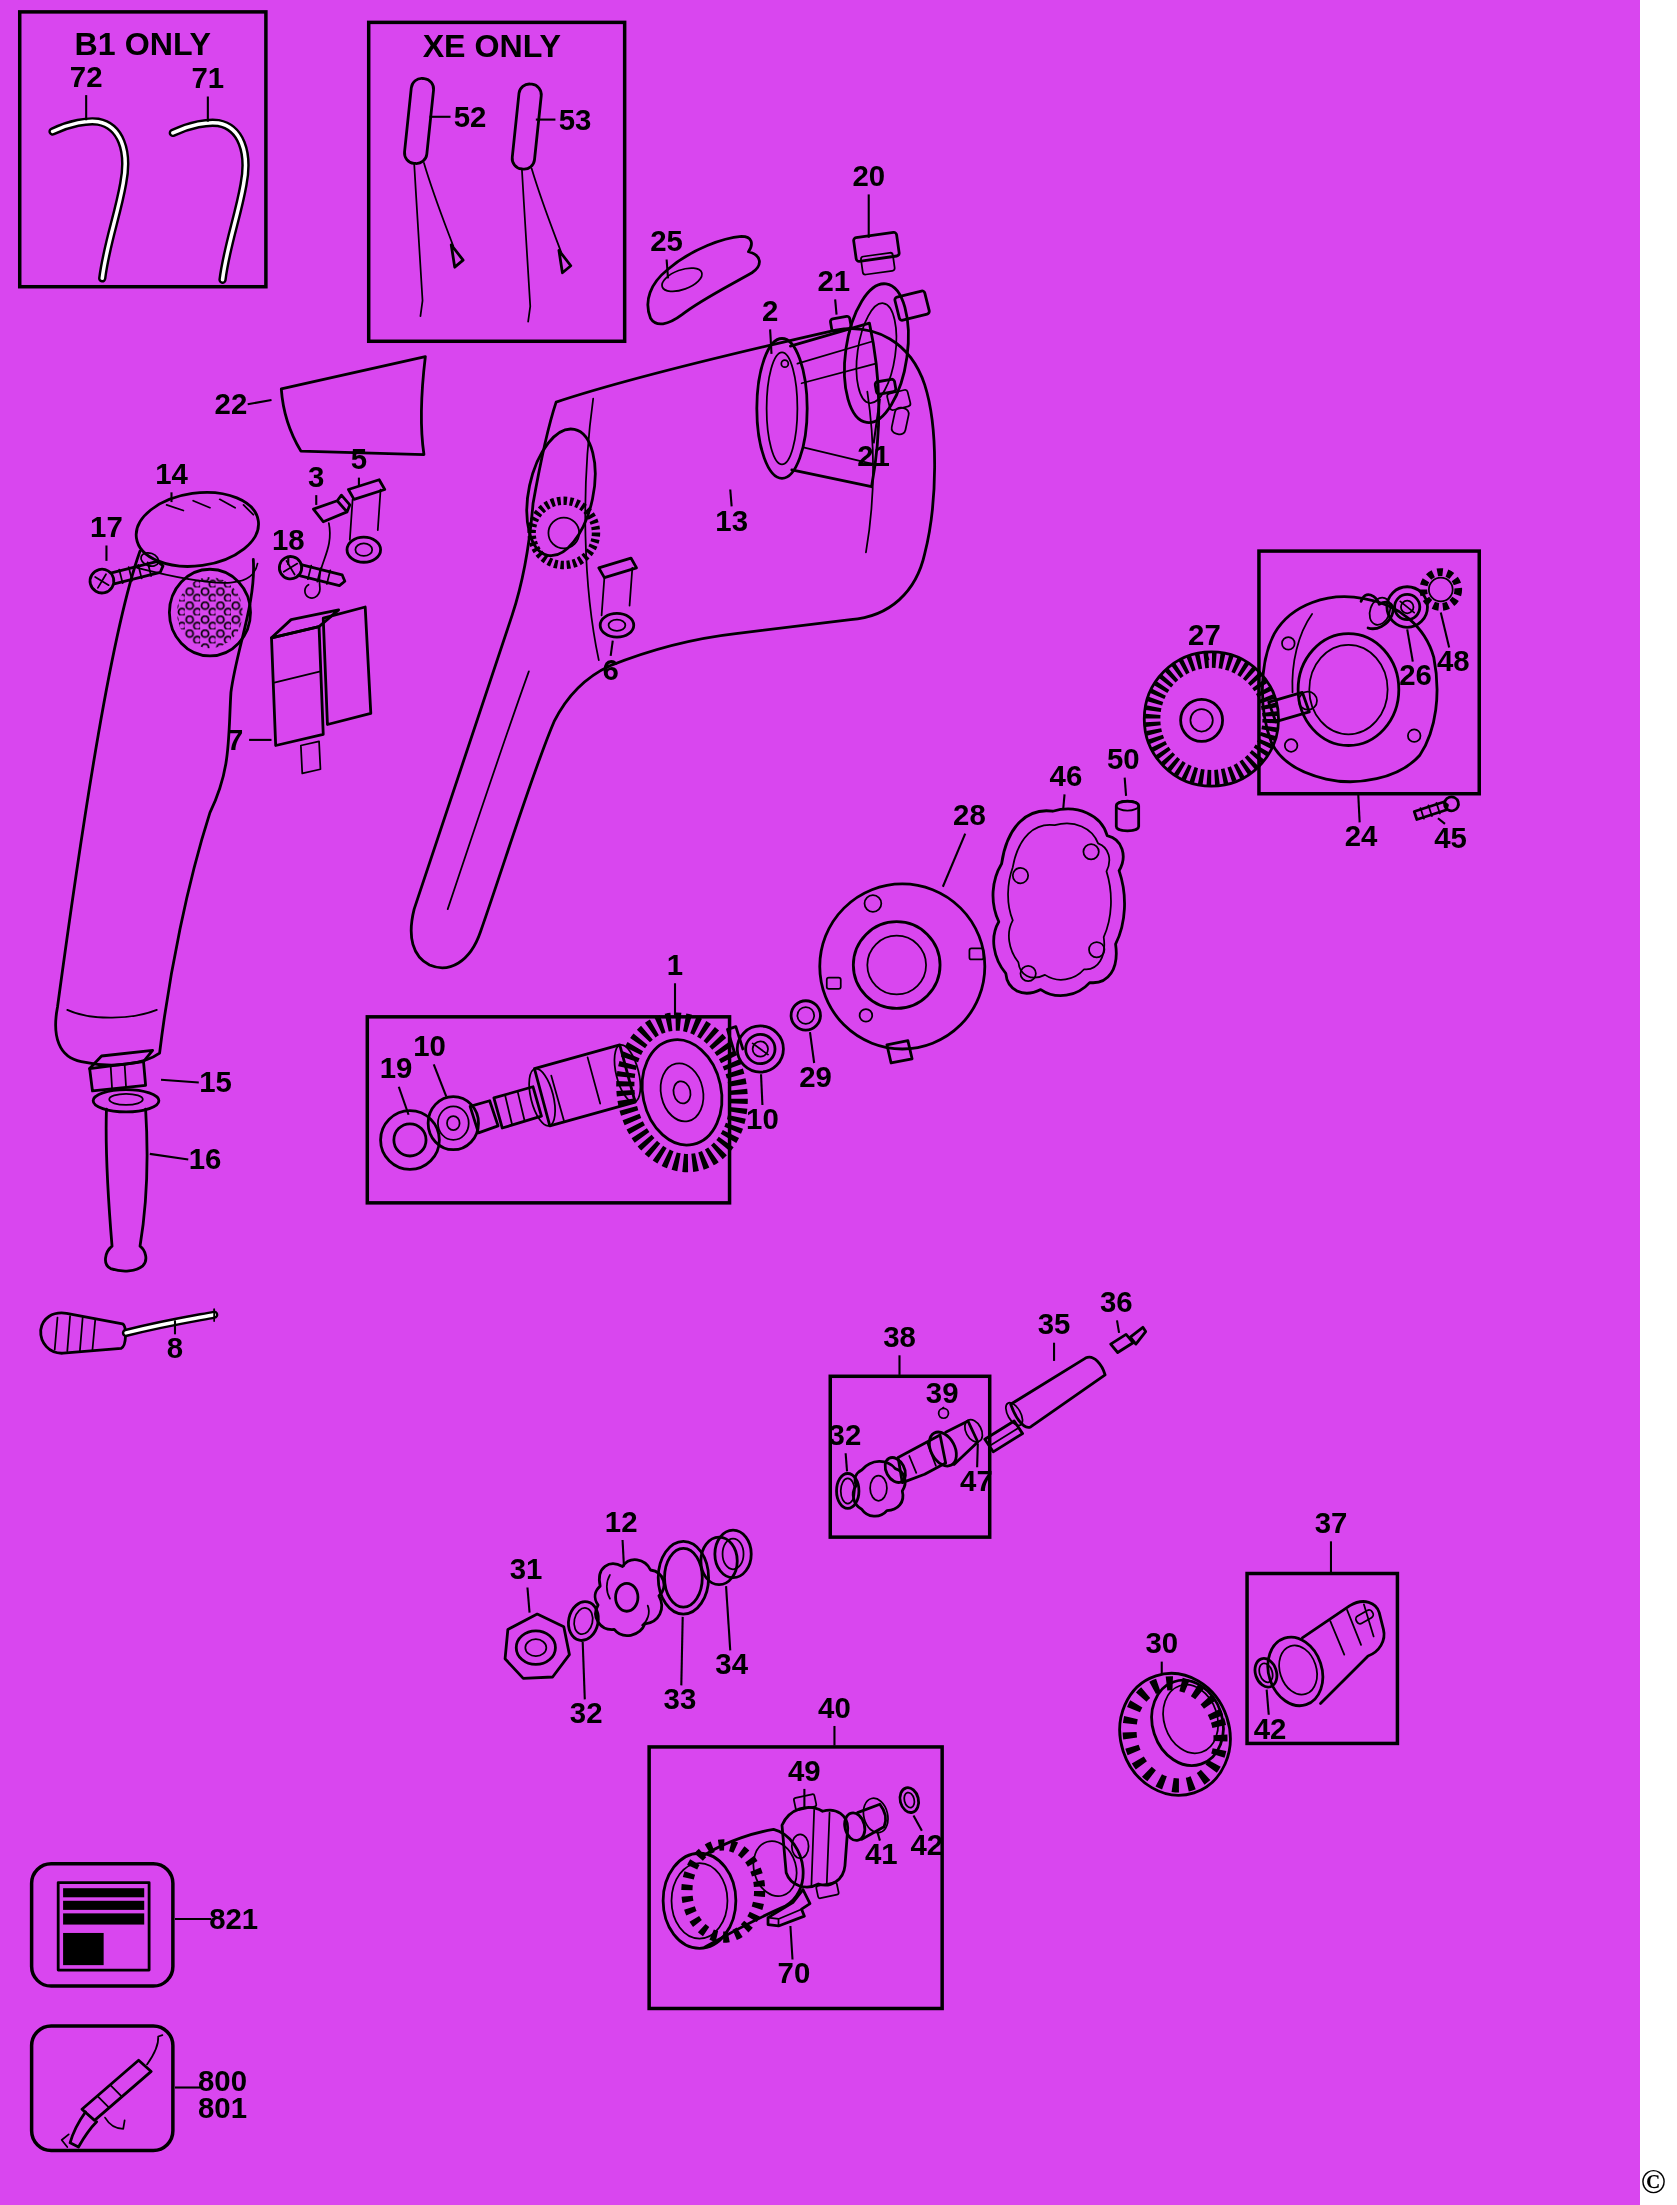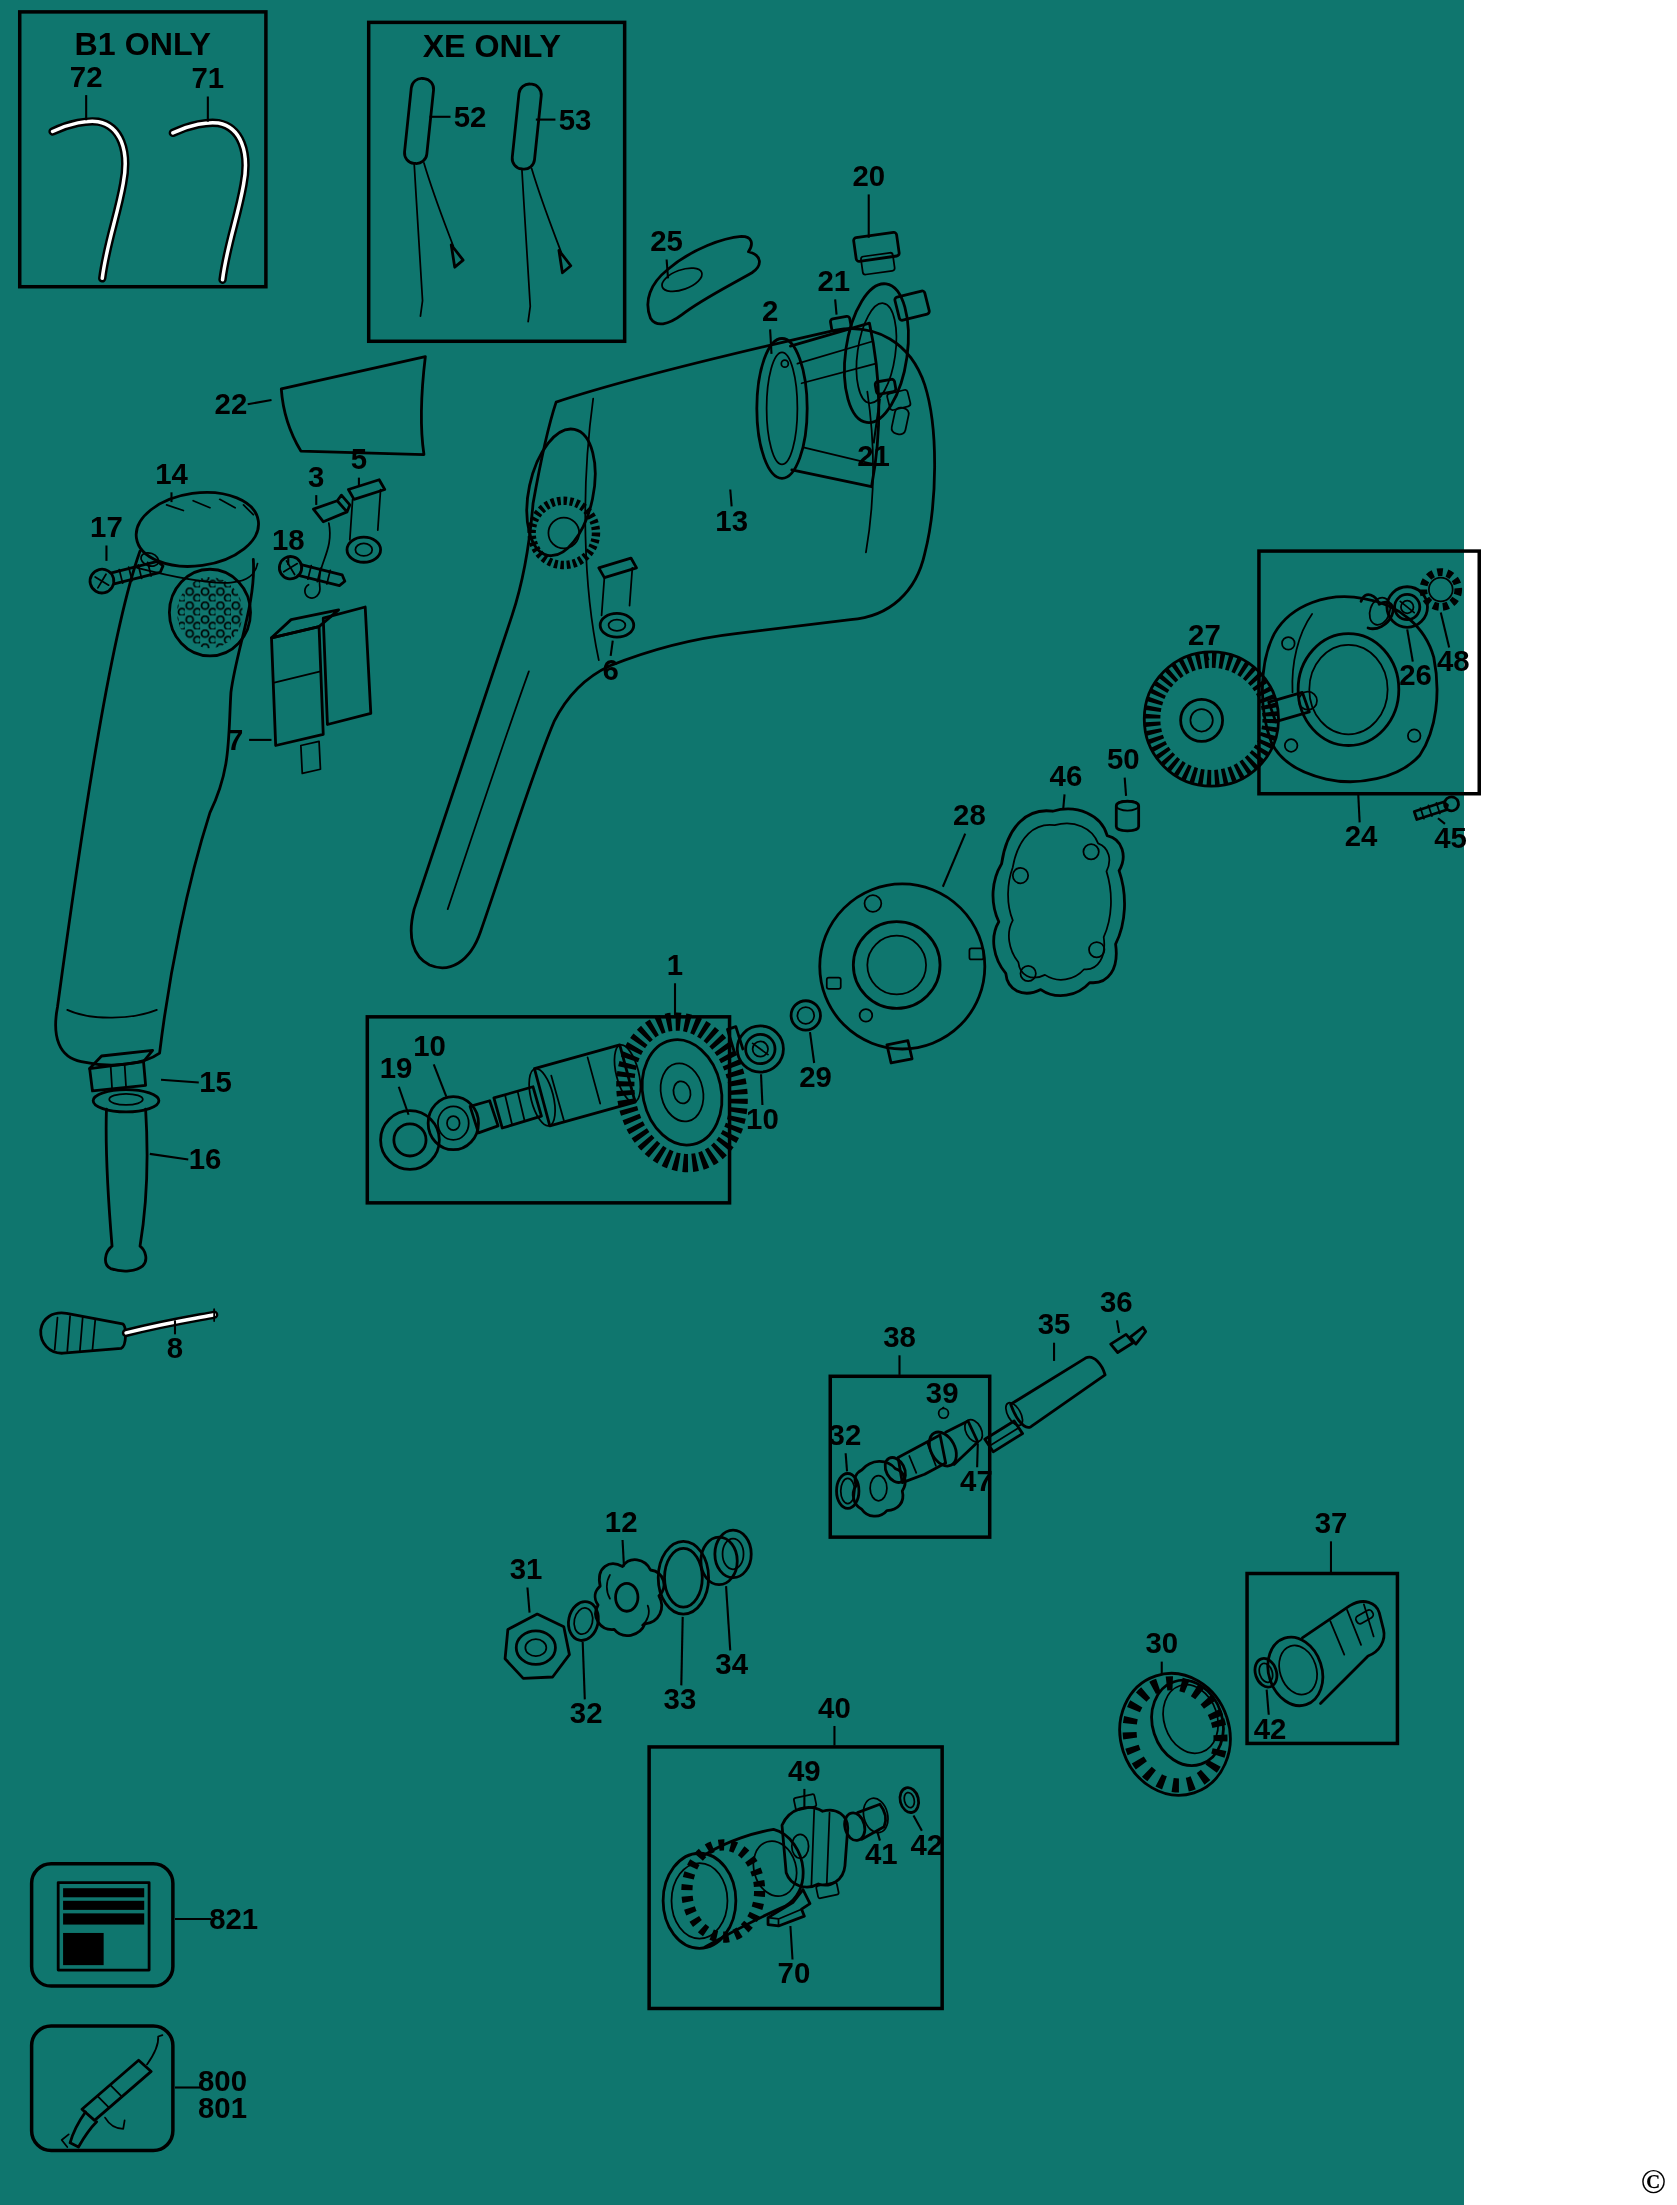--- a/index.html
+++ b/index.html
@@ -1,16 +1,16 @@
 <!DOCTYPE html>
 <html style="font-size:11.2px"><head>
 <meta charset="utf-8">
 <style>
   html,body{margin:0;padding:0;background:#ffffff;}
-  #stage{position:relative;width:1464px;height:2205px;background:#0f766e;
+  #stage{position:relative;width:1640px;height:2205px;background:#d946ef;
          font-family:"Liberation Sans", sans-serif;}
   svg{position:absolute;left:0;top:0;}
   .ln{fill:none;stroke:#000;stroke-width:4;stroke-linecap:round;stroke-linejoin:round;}
   .ln2{fill:none;stroke:#000;stroke-width:2.5;stroke-linecap:round;stroke-linejoin:round;}
   .wireO{fill:none;stroke:#000;stroke-width:12;stroke-linecap:round;}
   .wireI{fill:none;stroke:#fff;stroke-width:5;stroke-linecap:round;}
   .blk{fill:#000;stroke:none;}
   .gbox{fill:none;stroke:#000;stroke-width:5;}
   .plabel{font-family:"Liberation Sans", sans-serif;font-weight:bold;font-size:42px;fill:#000;}
   .ptitle{font-family:"Liberation Sans", sans-serif;font-weight:bold;font-size:46px;fill:#000;}

